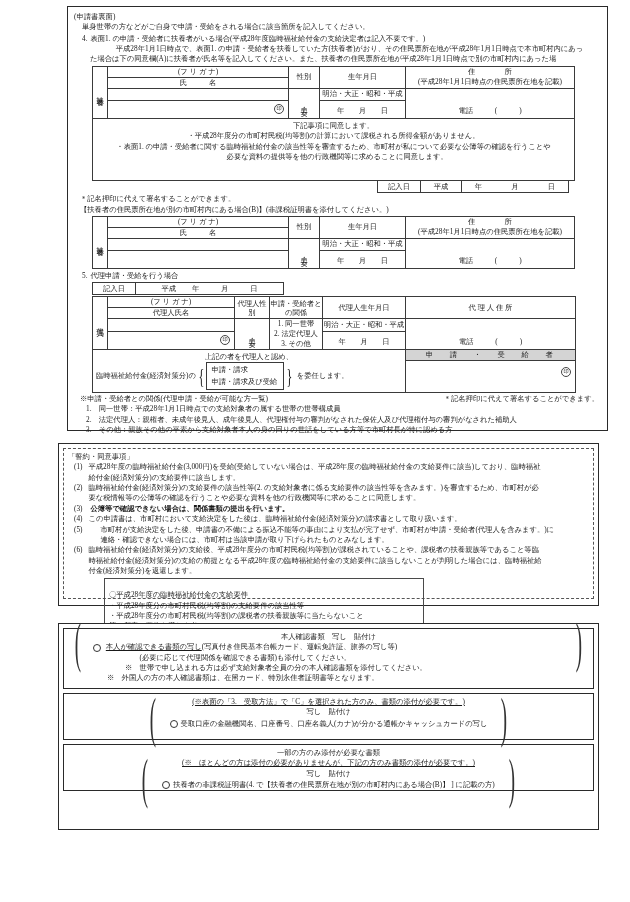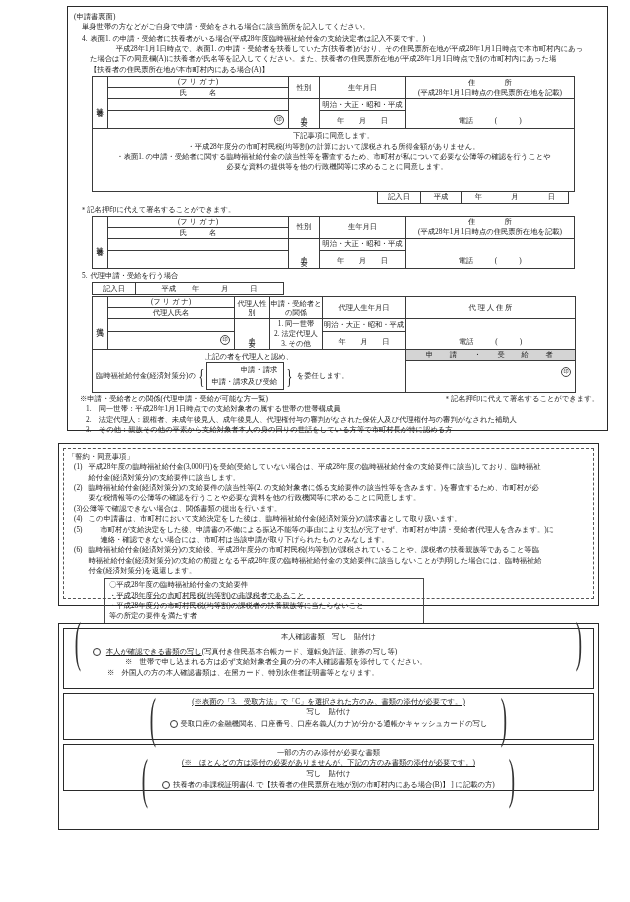--- a/index.html
+++ b/index.html
@@ -100,21 +100,21 @@
     font-size: 22px;
     line-height: 1;
     font-family: "Liberation Serif", serif;
     transform: scaleX(0.55);
     display: inline-block;
   }
   .choice-box {
     border: 1px solid #3a3a3a;
     padding: 1px 6px 2px 4px;
     line-height: 1.55;
-    text-align: right;
+    text-align: left;
   }
 
   
   .bigbracket {
     font-size: 54px;
     line-height: 0;
     transform: scaleX(0.35);
     display: inline-block;
     color: #333;
     font-family: "Liberation Serif", serif;
@@ -144,21 +144,20 @@
     <div style="padding:5px 6px 0 6px;">
       <div class="t">(申請書裏面)</div>
       <div class="t indent1">単身世帯の方などがご自身で申請・受給をされる場合に該当箇所を記入してください。</div>
 
       <div class="hang t indent1" style="margin-top:1px;">
         <span class="num">4.</span>
         <span class="txt" style="margin-left:3px;">表面1. の申請・受給者に扶養者がいる場合(平成28年度臨時福祉給付金の支給決定者は記入不要です。)</span>
       </div>
       <div class="t indent3">平成28年1月1日時点で、表面1. の申請・受給者を扶養していた方(扶養者)がおり、その住民票所在地が平成28年1月1日時点で本市町村内にあっ</div>
       <div class="t indent2">た場合は下の同意欄(A)に扶養者が氏名等を記入してください。また、扶養者の住民票所在地が平成28年1月1日時点で別の市町村内にあった場</div>
-      <div class="t indent2">【扶養者の住民票所在地が本市町村内にある場合(A)】</div>
     </div>
 
     <table class="grid" style="width:477px; margin-left:24px; margin-top:1px;">
       <tbody>
           <tr>
         <td class="hd" rowspan="4" style="width:14px;">
           <span class="vert">扶養者</span>
         </td>
         <td class="hd" style="width:180px; height:9px;">(フ リ ガ ナ)</td>
         <td class="hd" rowspan="2" style="width:30px;">性別</td>
@@ -204,20 +203,21 @@
           <tr>
         <td class="hd" style="width:42px; height:11px;">記入日</td>
         <td style="width:40px;">平成</td>
         <td>年　　　　月　　　　日</td>
       </tr>
     </tbody>
       </table>
 
     <div style="padding:1px 6px 0 6px;">
       <div class="t" style="margin-left:6px;">＊記名押印に代えて署名することができます。</div>
+      <div class="t" style="margin-left:6px;">【扶養者の住民票所在地が別の市町村内にある場合(B)】(非課税証明書を添付してください。)</div>
     </div>
 
     <table class="grid" style="width:477px; margin-left:24px; margin-top:1px;">
       <tbody>
           <tr>
         <td class="hd" rowspan="4" style="width:14px;">
           <span class="vert">扶養者</span>
         </td>
         <td class="hd" style="width:180px; height:9px;">(フ リ ガ ナ)</td>
         <td class="hd" rowspan="2" style="width:30px;">性別</td>
@@ -349,21 +349,21 @@
       </div>
       <div class="hang t" style="margin-left:6px;">
         <span class="num">(2)</span>
         <span class="txt" style="margin-left:6px;">
           <div>臨時福祉給付金(経済対策分)の支給要件の該当性等(2. の支給対象者に係る支給要件の該当性等を含みます。)を審査するため、市町村が必</div>
           <div>要な税情報等の公簿等の確認を行うことや必要な資料を他の行政機関等に求めることに同意します。</div>
         </span>
       </div>
       <div class="hang t" style="margin-left:6px;">
         <span class="num">(3)</span>
-        <span class="txt" style="margin-left:0;">公簿等で確認できない場合は、関係書類の提出を行います。</span>
+        <span class="txt" style="margin-left:8px;font-weight:bold;">公簿等で確認できない場合は、関係書類の提出を行います。</span>
       </div>
       <div class="hang t" style="margin-left:6px;">
         <span class="num">(4)</span>
         <span class="txt" style="margin-left:6px;">この申請書は、市町村において支給決定をした後は、臨時福祉給付金(経済対策分)の請求書として取り扱います。</span>
       </div>
       <div class="hang t" style="margin-left:6px;">
         <span class="num">(5)</span>
         <span class="txt" style="margin-left:18px;">
           <div>市町村が支給決定をした後、申請書の不備による振込不能等の事由により支払が完了せず、市町村が申請・受給者(代理人を含みます。)に</div>
           <div>連絡・確認できない場合には、市町村は当該申請が取り下げられたものとみなします。</div>
@@ -371,40 +371,41 @@
       </div>
       <div class="hang t" style="margin-left:6px;">
         <span class="num">(6)</span>
         <span class="txt" style="margin-left:6px;">
           <div>臨時福祉給付金(経済対策分)の支給後、平成28年度分の市町村民税(均等割)が課税されていることや、課税者の扶養親族等であること等臨</div>
           <div>時福祉給付金(経済対策分)の支給の前提となる平成28年度の臨時福祉給付金の支給要件に該当しないことが判明した場合には、臨時福祉給</div>
           <div>付金(経済対策分)を返還します。</div>
         </span>
       </div>
 
-      <div style="border:1px solid #4a4a4a; margin:2px 0 0 36px; width:320px; padding:1px 4px 2px 4px; box-sizing:border-box;">
+      <div style="border:1px solid #4a4a4a; margin:2px 0 0 36px; width:320px; padding:11px 4px 2px 4px; box-sizing:border-box;">
         <div class="t">〇平成28年度の臨時福祉給付金の支給要件</div>
-        <div class="t">・平成28年度分の市町村民税(均等割)の非課税者であること</div>
+        <div class="t">・平成28年度分の市町村民税(均等割)の支給要件の該当性等</div>
         <div class="t">・平成28年度分の市町村民税(均等割)の課税者の扶養親族等に当たらないこと</div>
         <div class="t">等の所定の要件を満たす者</div>
       </div>
     </div>
   </div>
 
   <div class="frame" style="left:58px; top:623px; width:541px; height:207px;">
 
     <div class="frame-inner-solid" style="height:61px; padding:3px 5px 0 5px;">
       <div class="t center">本人確認書類　写し　貼付け</div>
       <div class="attach-wrap">
         <span class="bigbracket" style="height:40px;">(</span>
         <div class="attach-body">
           <div class="t" style="margin-left:6px;">
             <span class="circ"></span>
             <span class="u">本人が確認できる書類の写し</span><span>(写真付き住民基本台帳カード、運転免許証、旅券の写し等)</span>
           </div>
+          <div class="t" style="margin-left:38px;">　　(必要に応じて代理関係を確認できる書類)も添付してください。</div>
           <div class="t" style="margin-left:38px;">※　世帯で申し込まれる方は必ず支給対象者全員の分の本人確認書類を添付してください。</div>
           <div class="t" style="margin-left:20px;">※　外国人の方の本人確認書類は、在留カード、特別永住者証明書等となります。</div>
         </div>
         <span class="bigbracket" style="height:40px;">)</span>
       </div>
     </div>
 
     <div class="frame-inner-solid" style="height:47px; padding:3px 5px 0 5px; margin-top:4px;">
       <div class="t center u">(※表面の「3.　受取方法」で「C」を選択された方のみ、書類の添付が必要です。)</div>
       <div class="t center">写し　貼付け</div>

